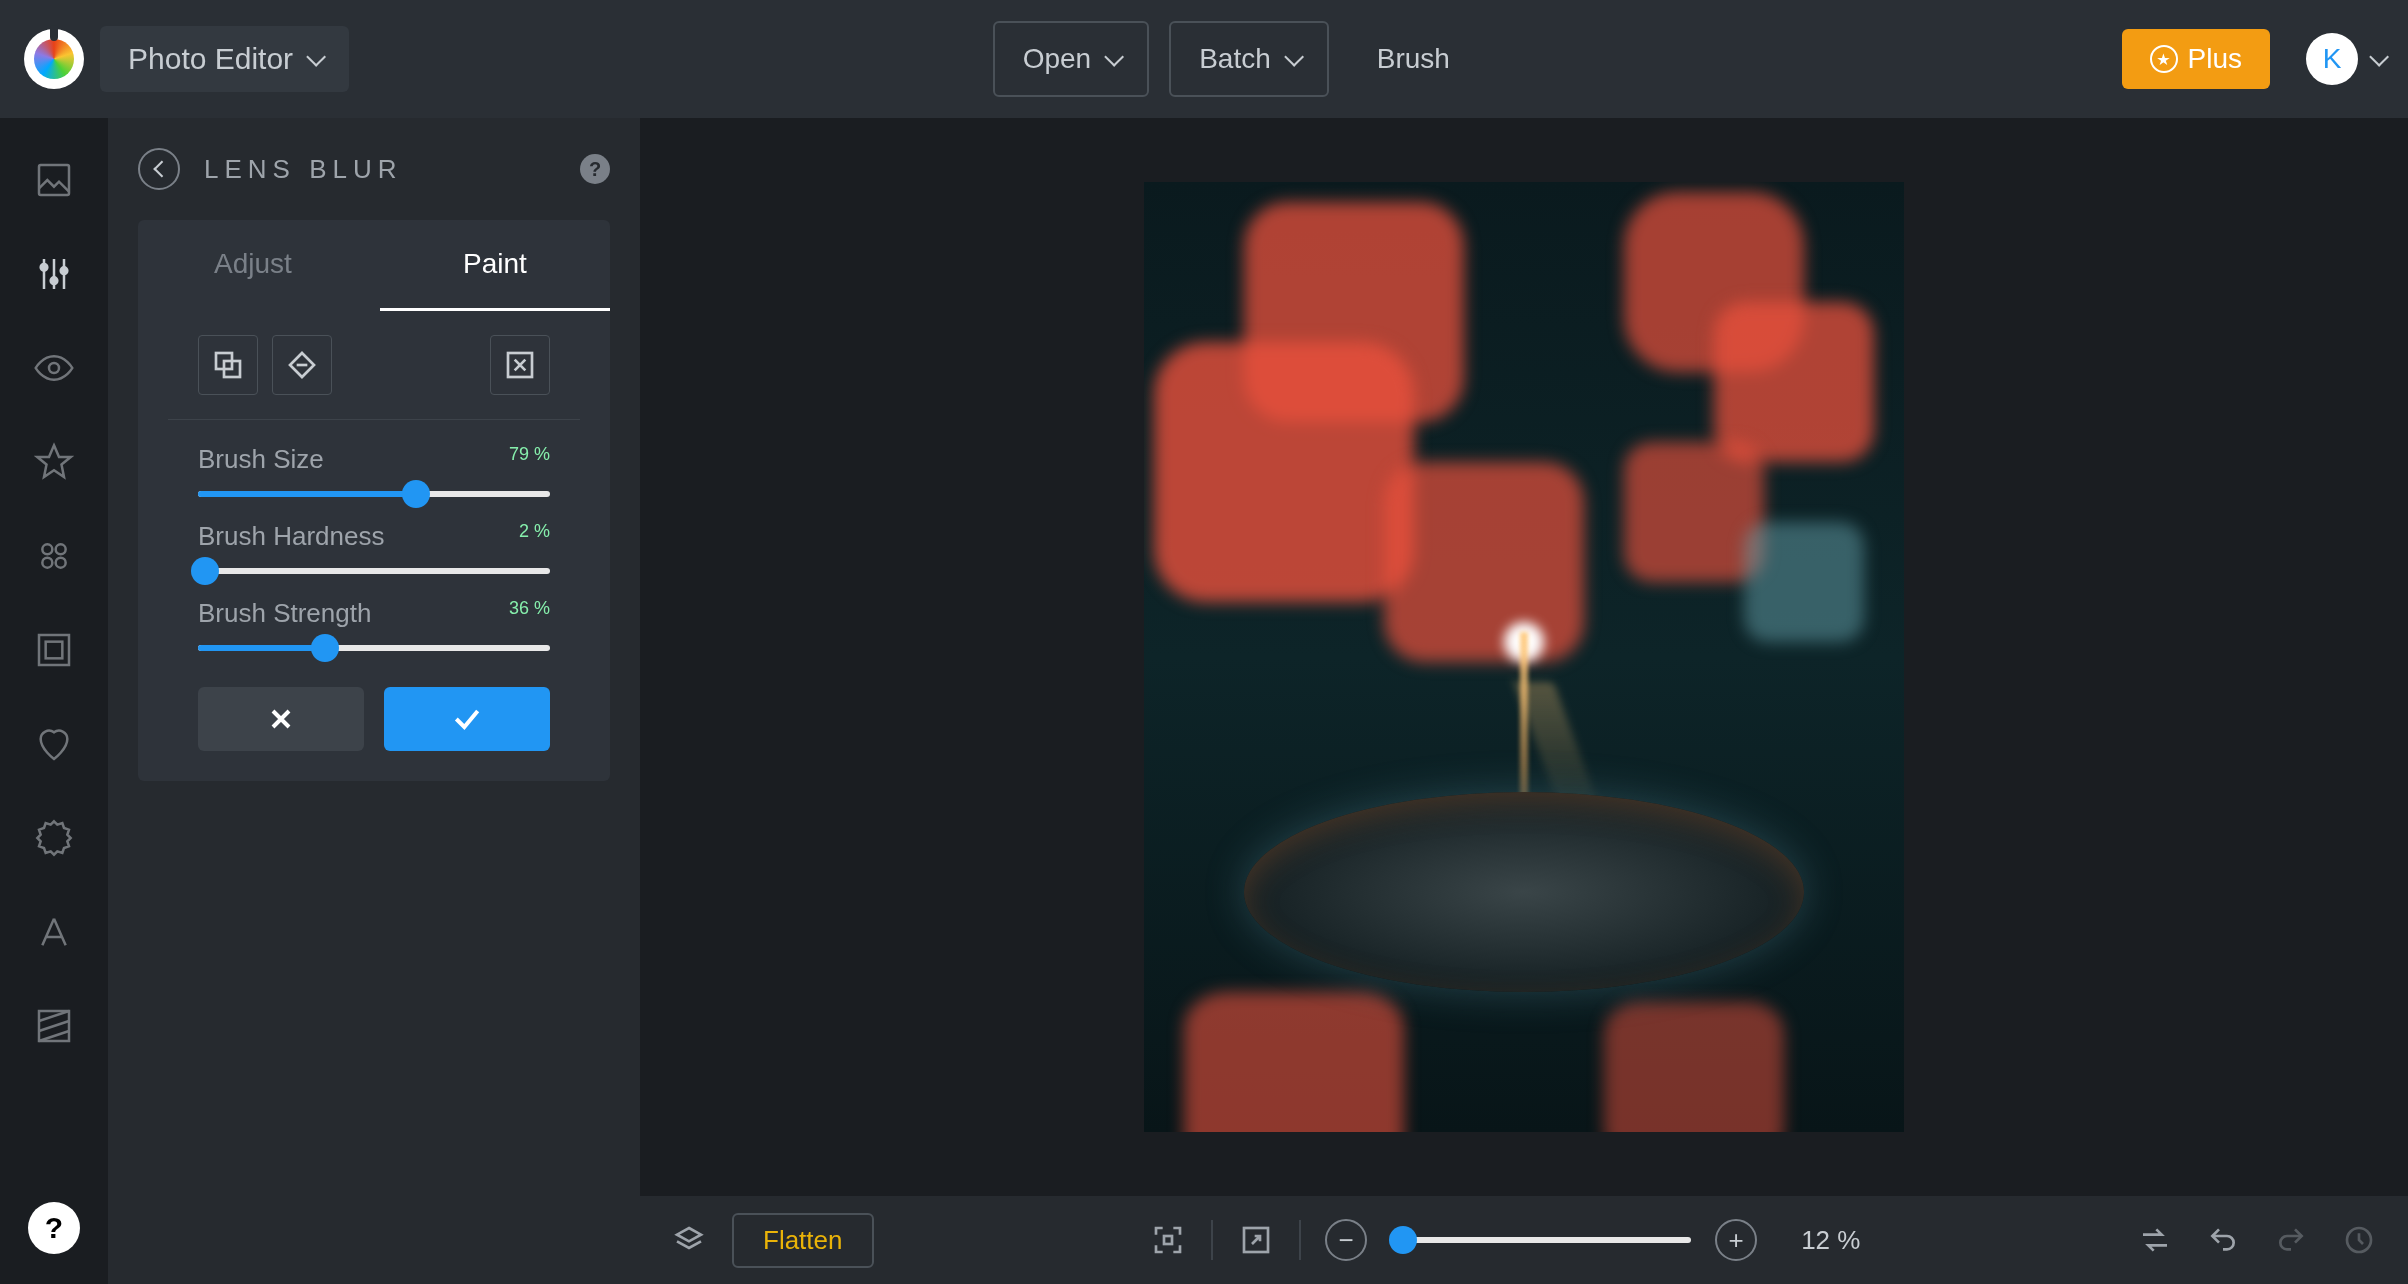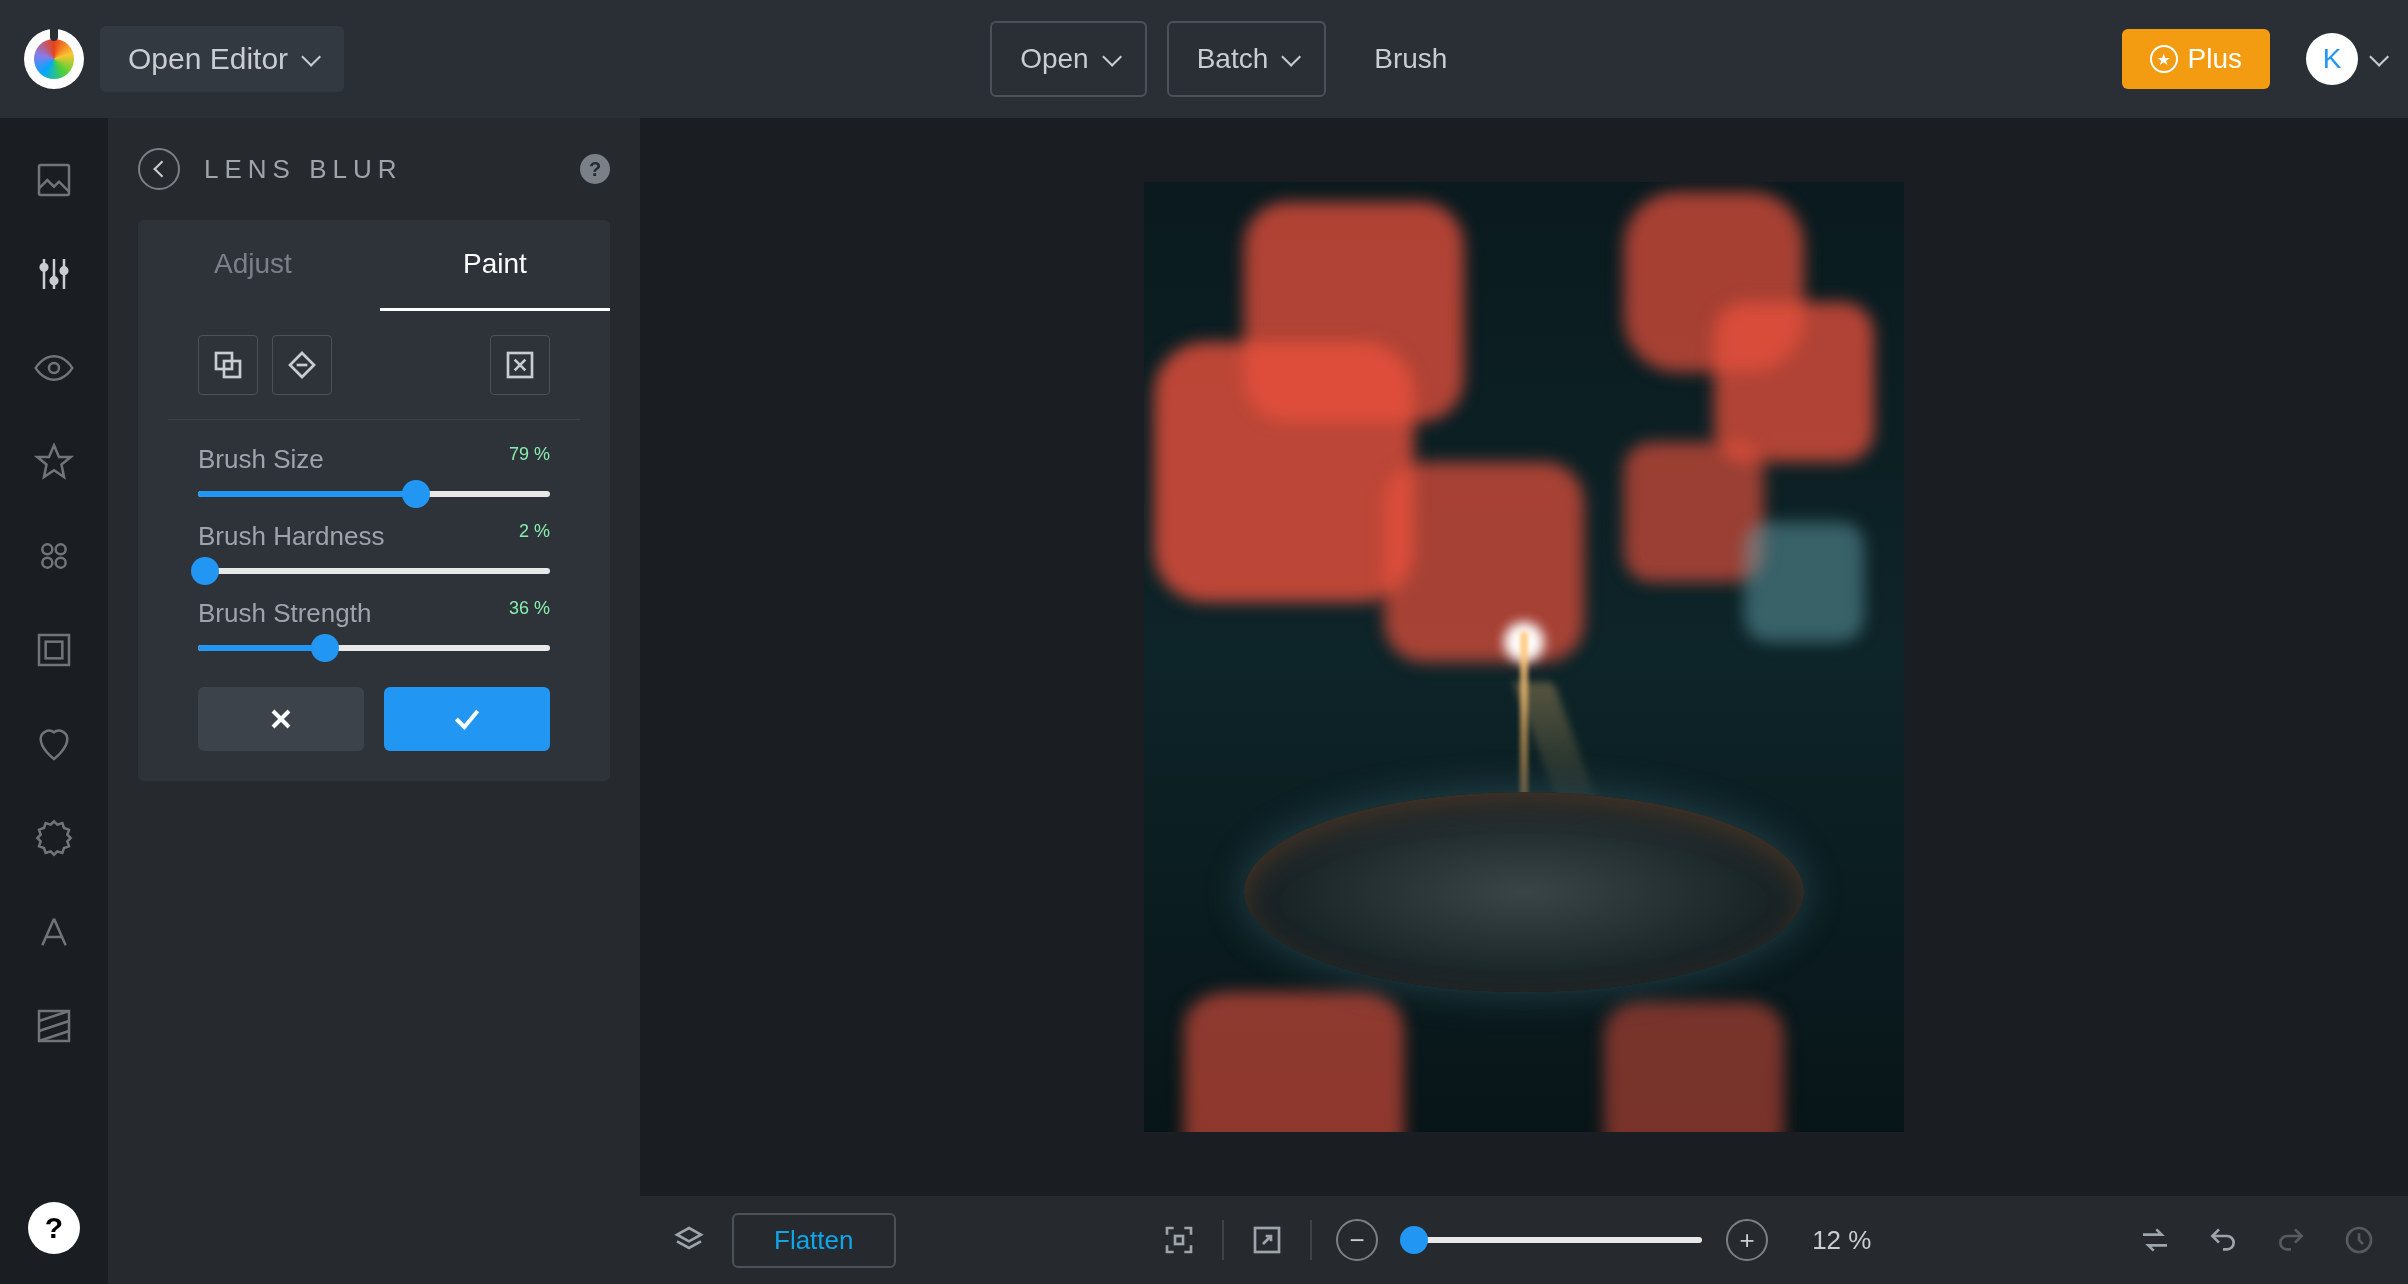--- a/index.html
+++ b/index.html
@@ -74,39 +74,39 @@
 .b8 { width: 220px; height: 180px; background: rgba(232,80,60,0.6); bottom: -40px; left: 40px; }
 .b9 { width: 180px; height: 160px; background: rgba(232,80,60,0.5); bottom: -30px; right: 120px; }
 .manhole { position: absolute; bottom: 140px; left: 50%; transform: translateX(-50%); width: 560px; height: 200px; background: radial-gradient(ellipse at center, #3a4548 0%, #1a2528 60%, #0a1214 100%); border-radius: 50%; box-shadow: inset 0 10px 30px rgba(180,100,50,0.3), 0 0 40px rgba(100,160,180,0.3); }
 .road-line { position: absolute; top: 450px; left: 50%; transform: translateX(-50%); width: 8px; height: 180px; background: linear-gradient(180deg, rgba(255,200,120,0.9), rgba(200,130,60,0.4)); filter: blur(2px); }
 .road-line2 { position: absolute; top: 500px; left: 52%; width: 40px; height: 140px; background: linear-gradient(180deg, rgba(255,200,120,0.3), transparent); transform: skewX(20deg); filter: blur(4px); }
 .headlight { position: absolute; top: 440px; left: 50%; transform: translateX(-50%); width: 40px; height: 40px; background: #fff; border-radius: 50%; filter: blur(6px); }
 
 .bottombar { height: 88px; background: #262a2f; display: flex; align-items: center; padding: 0 30px; gap: 24px; }
 .bb-icon { width: 38px; height: 38px; display: flex; align-items: center; justify-content: center; cursor: pointer; }
 .bb-icon svg { width: 32px; height: 32px; stroke: #9ea4ab; fill: none; stroke-width: 2; }
-.flatten-btn { border: 2px solid #4a5158; border-radius: 6px; padding: 10px 40px; color: #0ea5e9; font-size: 26px; cursor: pointer; background: transparent; }
+.flatten-btn { border: 2px solid #4a5158; border-radius: 6px; padding: 10px 29px; color: #eab308; font-size: 26px; cursor: pointer; background: transparent; }
 .bb-spacer { flex: 1; }
 .bb-center { display: flex; align-items: center; gap: 24px; }
 .divider { width: 2px; height: 40px; background: #3d434a; }
 .zoom-btn { width: 42px; height: 42px; border: 2px solid #7a8088; border-radius: 50%; display: flex; align-items: center; justify-content: center; cursor: pointer; color: #c8cdd2; font-size: 26px; }
 .zoom-slider { width: 300px; position: relative; height: 6px; background: #e8e8e8; border-radius: 3px; }
 .zoom-text { font-size: 26px; color: #c8cdd2; margin-left: 20px; }
 .bb-right { display: flex; align-items: center; gap: 30px; margin-left: auto; }
 </style>
 </head>
 <body>
 
 <div class="topbar">
   <div class="logo">
     <div class="logo-notch"></div>
     <div class="logo-inner"></div>
   </div>
   <div class="app-title-wrap">
-    <span>Open Editor</span>
+    <span>Photo Editor</span>
     <span class="chevron"></span>
   </div>
   <div class="topbar-spacer"></div>
   <div class="topbar-center">
     <button class="tb-btn">
       <span>Open</span>
       <span class="chevron"></span>
     </button>
     <button class="tb-btn">
       <span>Batch</span>

